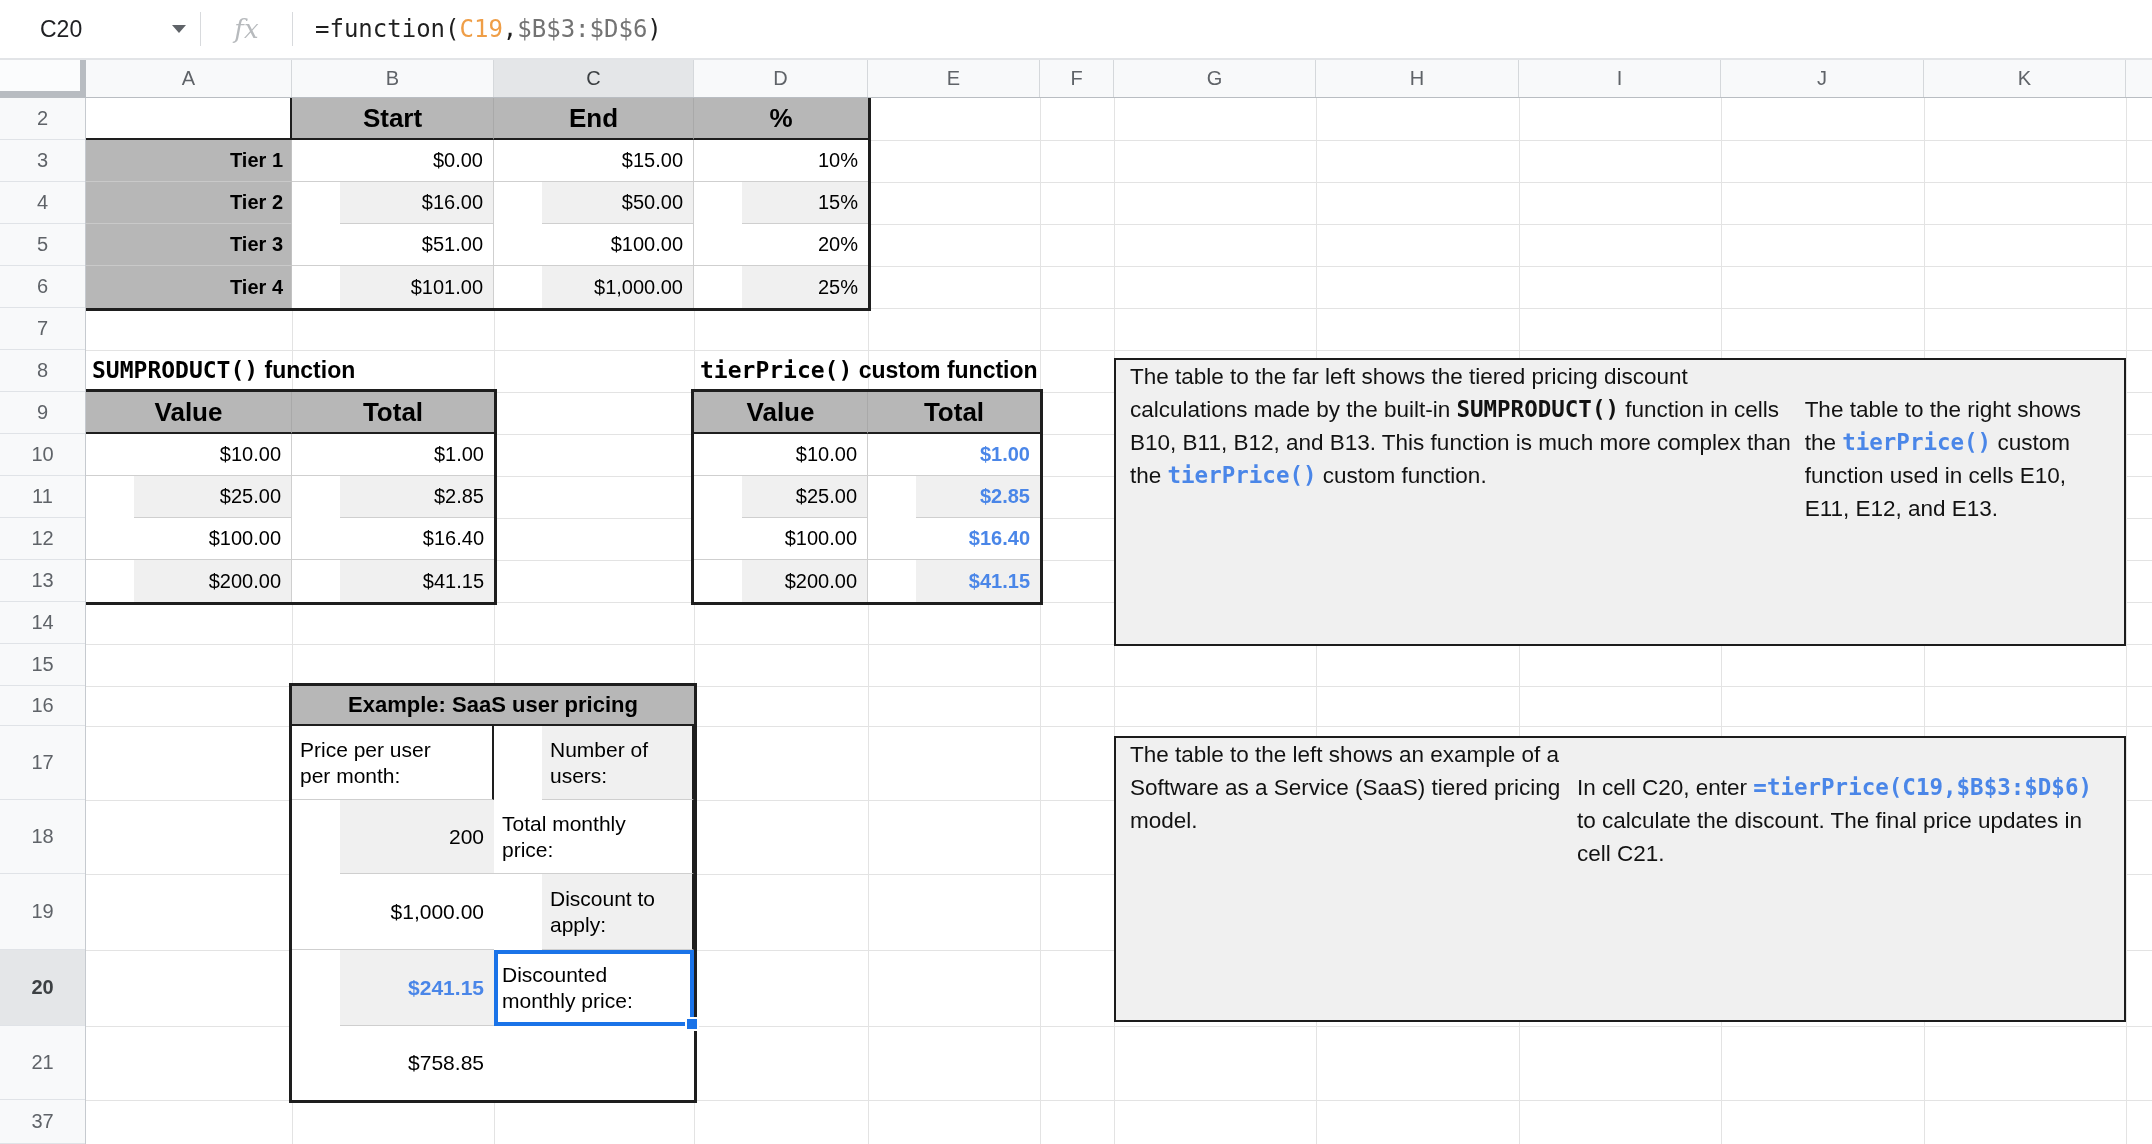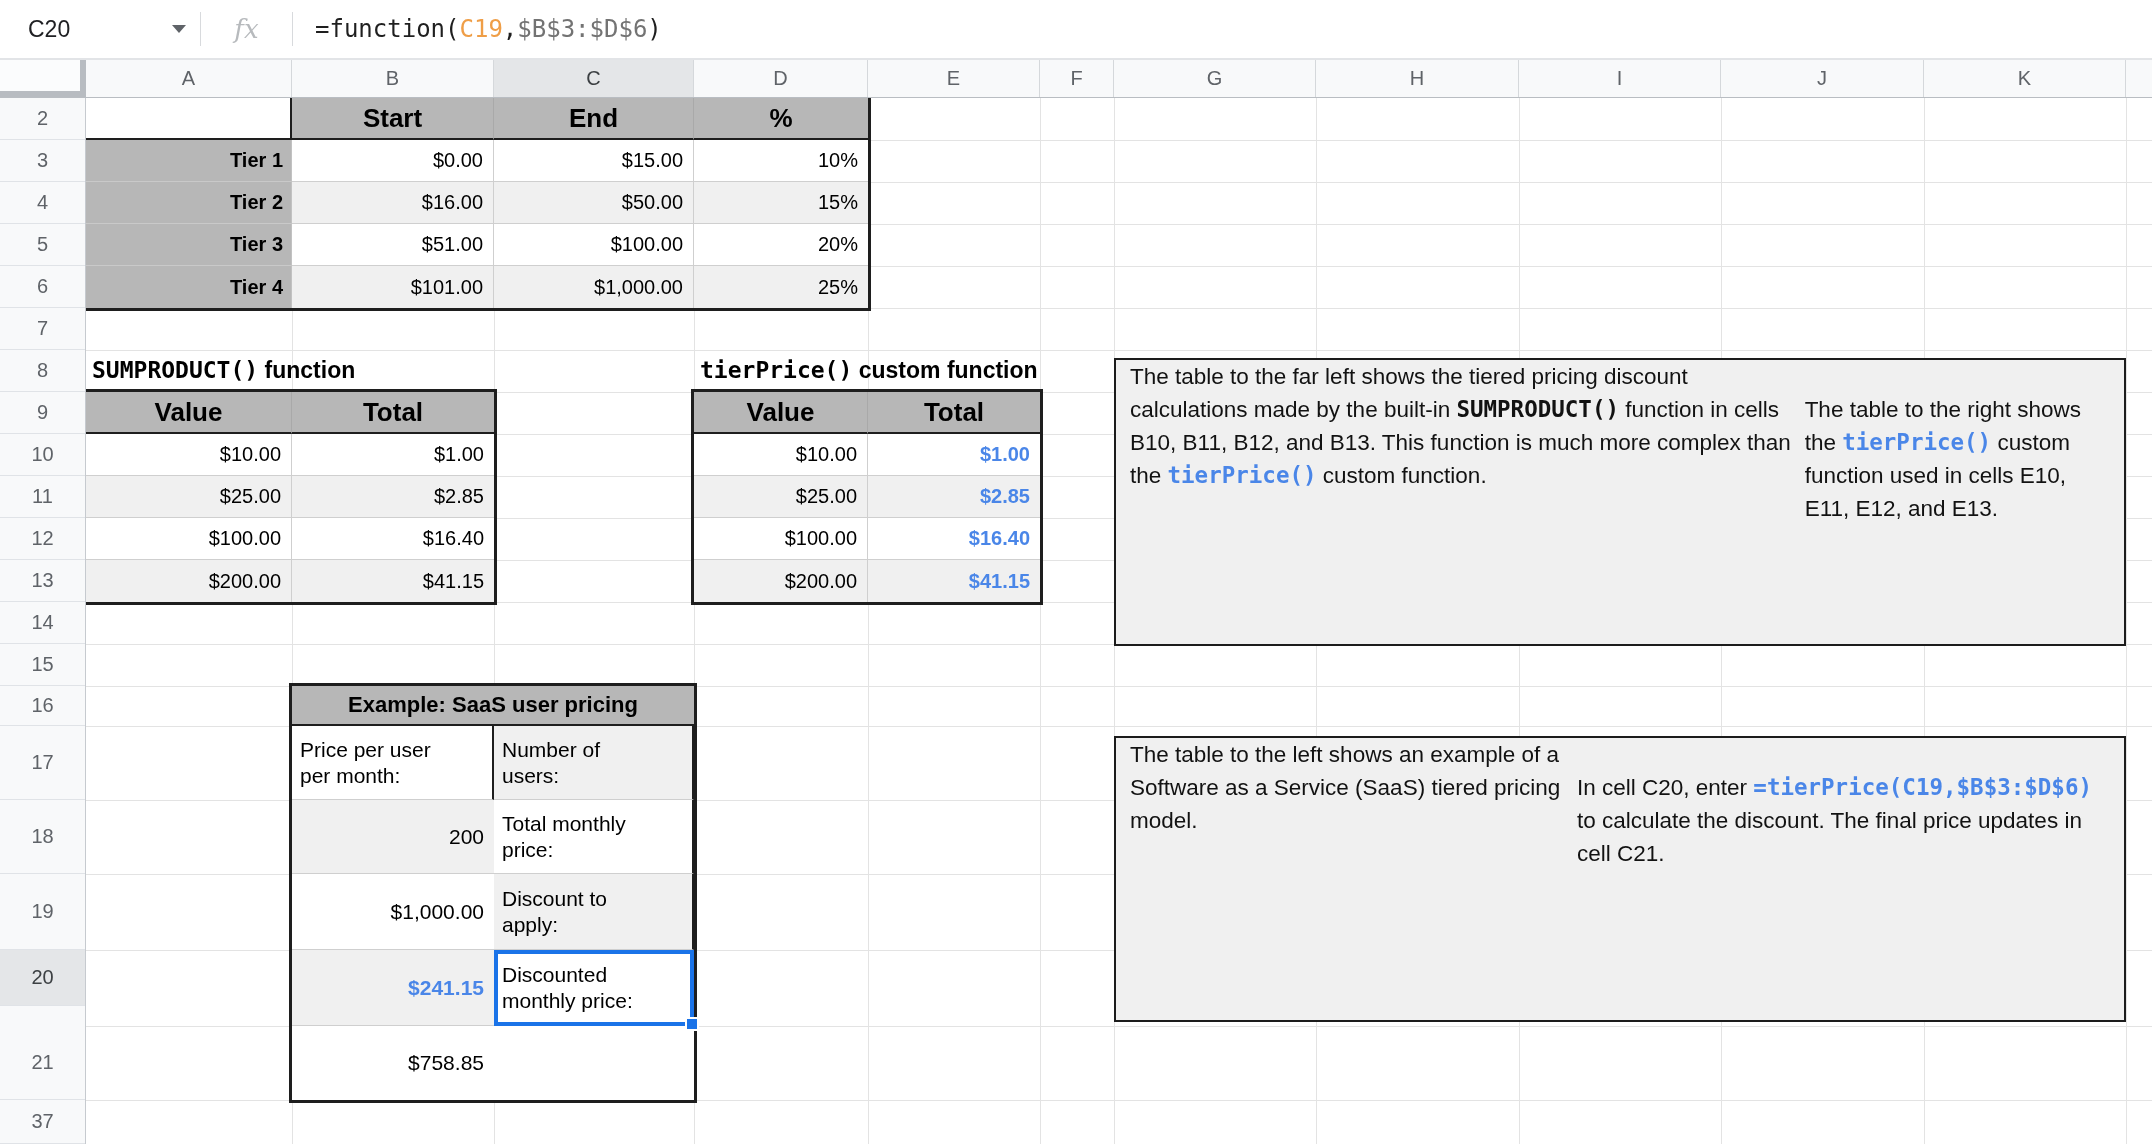--- a/index.html
+++ b/index.html
@@ -7,21 +7,21 @@
   .app {
     position: relative; width: 2152px; height: 1144px; overflow: hidden;
     font-family: "Liberation Sans", sans-serif; background: #fff; color:#000;
   }
   
   .formula-bar {
     position:absolute; left:0; top:0; width:2152px; height:60px;
     background:#fff; border-bottom:2px solid #e2e4e7;
     display:flex; align-items:center; z-index:10;
   }
-  .name-box { width:200px; height:100%; display:flex; align-items:center; padding-left:28px; font-size:23px; color:#202124; }
+  .name-box { width:200px; height:100%; display:flex; align-items:center; padding-left:40px; font-size:23px; color:#202124; }
   .nb-arrow { margin-left:auto; margin-right:14px; width:0; height:0;
     border-left:7px solid transparent; border-right:7px solid transparent; border-top:8px solid #5f6368; }
   .vdiv { width:1px; height:34px; background:#d8dadd; }
   .fx { width:91px; text-align:center; font-family:"DejaVu Serif", serif; font-style:italic; font-size:26px; color:#b7babd; }
   .formula { padding-left:22px; font-family:"DejaVu Sans Mono", monospace; font-size:24px; color:#1f1f1f; white-space:pre; }
   .seg-orange { color:#ef9e47; }
   .seg-purple { color:#737373; }
   
   .col-strip { position:absolute; left:0; top:60px; width:2152px; height:38px; background:#f8f9fa; border-bottom:1px solid #b9bdc2; z-index:9; }
   .corner { position:absolute; left:0; top:0; width:86px; height:37px; background:#fbfcfd;
@@ -39,21 +39,21 @@
   
   .tbl { position:absolute; display:grid; border:3px solid #1e1e1e; background:#fff; z-index:2; }
   .c { display:flex; align-items:center; font-size:20px; color:#000;
        border-right:1px solid #cfcfcf; border-bottom:1px solid #cfcfcf; overflow:hidden; }
   .c.lc { border-right:none; } .c.lr { border-bottom:none; }
   .c.num { justify-content:flex-end; padding-right:10px; }
   .c.th { background:#b7b7b7; font-weight:700; justify-content:center; font-size:26px;
           border-bottom:2px solid #1e1e1e; border-right-color:#a9a9a9; }
   .c.blank { background:#fff; border-right:2px solid #1e1e1e; border-bottom:2px solid #1e1e1e; }
   .c.rowhead { background:#b7b7b7; font-weight:700; justify-content:flex-end; padding-right:8px; border-right-color:#c2c2c2; border-bottom-color:#c9c9c9; }
-  .c.stripe { background:#f0f0f0; }
+  .c.stripe { background:#f0f0f0;margin-left:48px; }
   .c.blue { color:#4a86e8; font-weight:700; }
   .c.saas-th { grid-column:1 / -1; background:#b7b7b7; font-weight:700; justify-content:center; font-size:22px; border-bottom:2px solid #1e1e1e; border-right:none; }
   .c.lab { padding:4px 8px; font-size:21px; line-height:26px; border-right:2px solid #1e1e1e; white-space:pre-line; }
   .c.val { font-size:21px; }
   
   .sec-title { position:absolute; z-index:2; font-weight:700; font-size:23px; color:#000; white-space:pre; }
   .mono { font-family:"DejaVu Sans Mono", monospace; }
   
   .note { position:absolute; left:1114px; width:1012px; background:#f0f0f0; border:2.5px solid #1c1c1c;
     z-index:4; display:flex; flex-direction:row; justify-content:center; padding:0 14px;
@@ -108,21 +108,21 @@
       <div class="rowcell" style="top: 336px; height: 42px;">10</div>
       <div class="rowcell" style="top: 378px; height: 42px;">11</div>
       <div class="rowcell" style="top: 420px; height: 42px;">12</div>
       <div class="rowcell" style="top: 462px; height: 42px;">13</div>
       <div class="rowcell" style="top: 504px; height: 42px;">14</div>
       <div class="rowcell" style="top: 546px; height: 42px;">15</div>
       <div class="rowcell" style="top: 588px; height: 40px;">16</div>
       <div class="rowcell" style="top: 628px; height: 74px;">17</div>
       <div class="rowcell" style="top: 702px; height: 74px;">18</div>
       <div class="rowcell" style="top: 776px; height: 76px;">19</div>
-      <div class="rowcell hl" style="top: 852px; height: 56px;">20</div>
+      <div class="rowcell hl" style="top: 852px; height: 76px; font-weight: bold;">20</div>
       <div class="rowcell" style="top: 928px; height: 74px;">21</div>
       <div class="rowcell" style="top: 1002px; height: 44px;">37</div>
     </div>
 
   <div id="gridlines">
       <div class="gridline" style="left: 292px; top: 98px; width: 1px; height: 1046px;"></div>
       <div class="gridline" style="left: 494px; top: 98px; width: 1px; height: 1046px;"></div>
       <div class="gridline" style="left: 694px; top: 98px; width: 1px; height: 1046px;"></div>
       <div class="gridline" style="left: 868px; top: 98px; width: 1px; height: 1046px;"></div>
       <div class="gridline" style="left: 1040px; top: 98px; width: 1px; height: 1046px;"></div>

